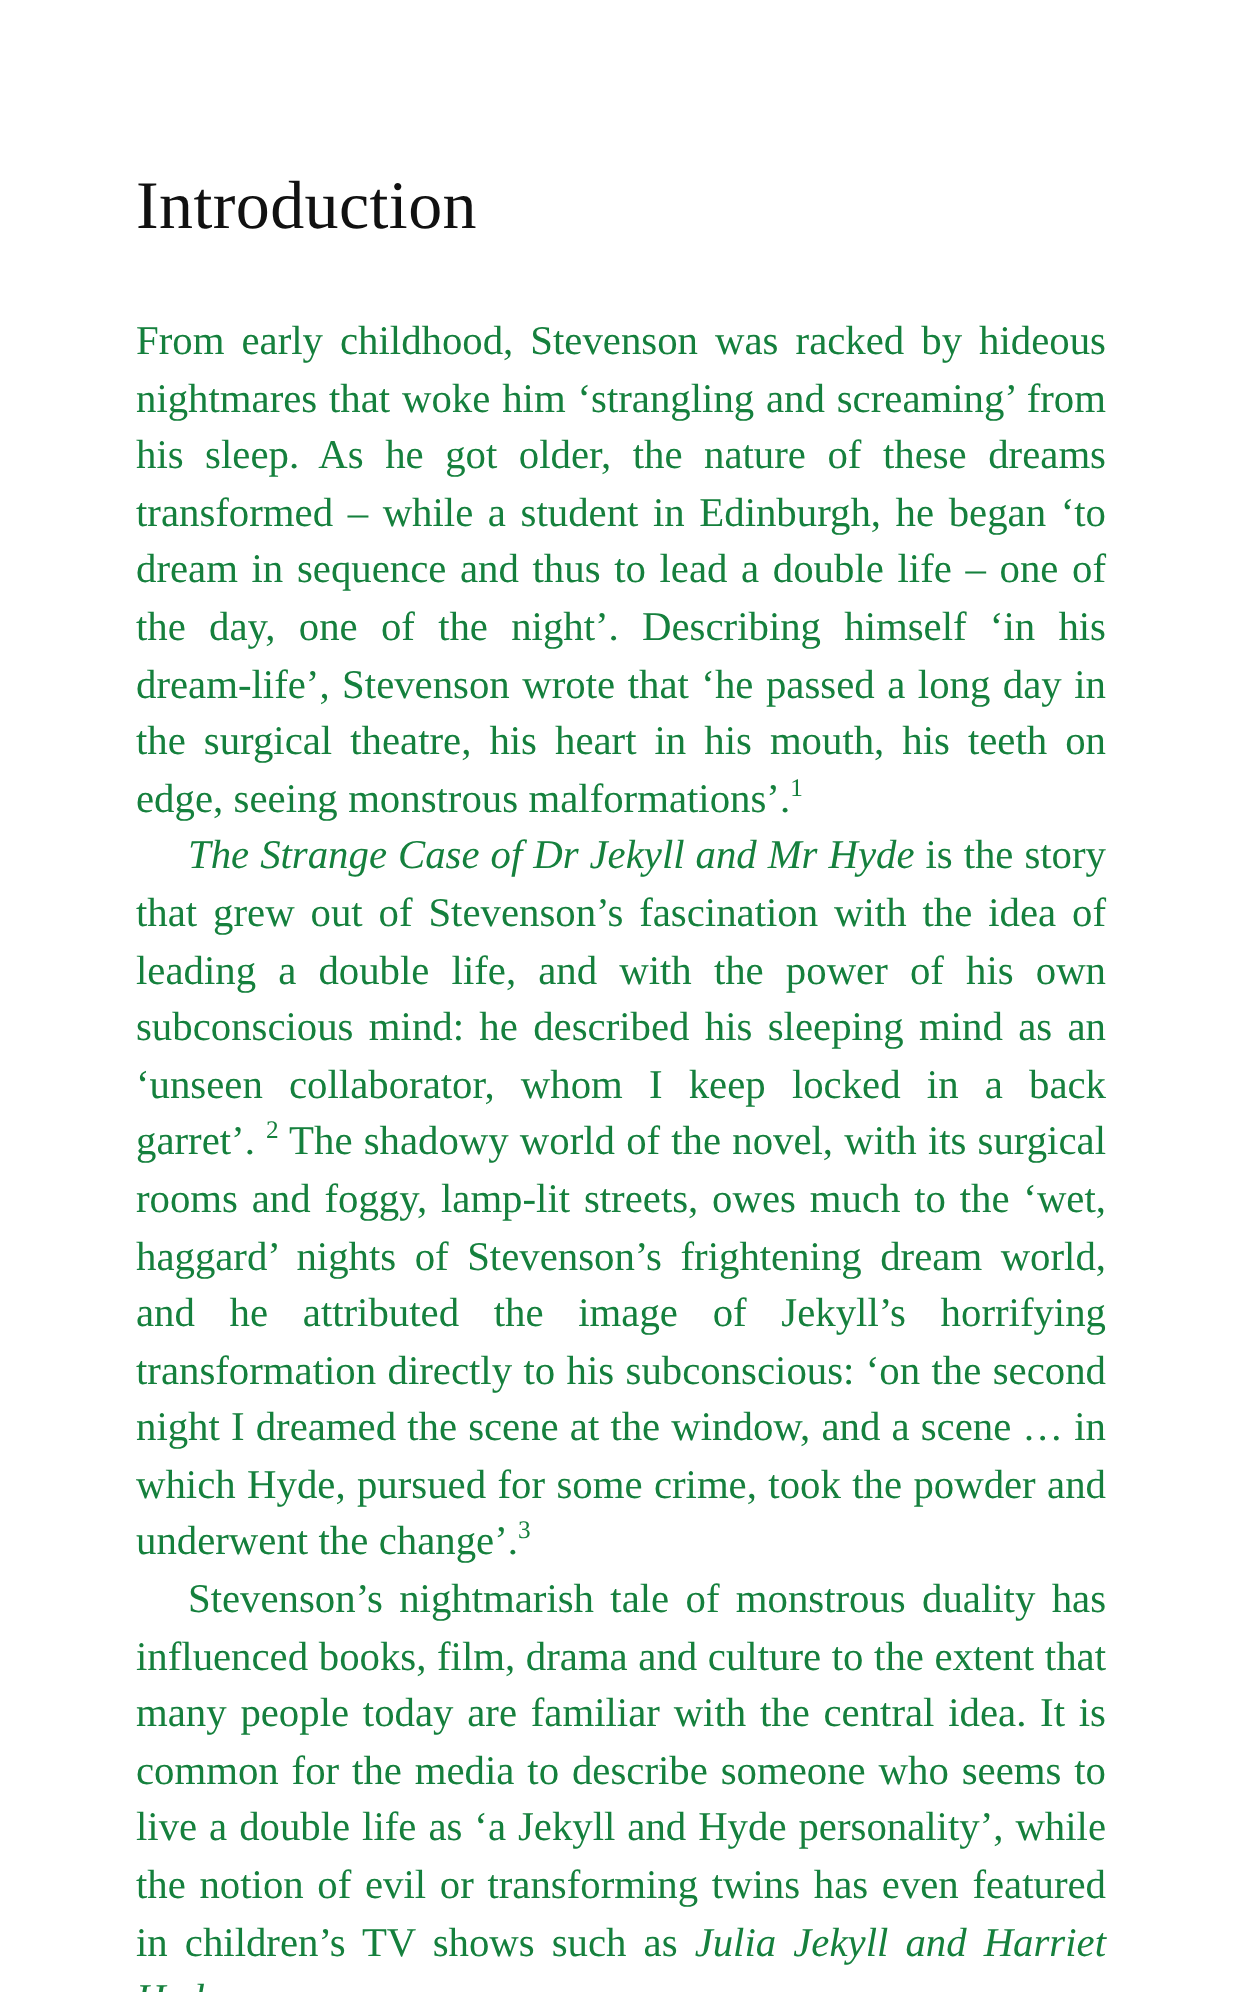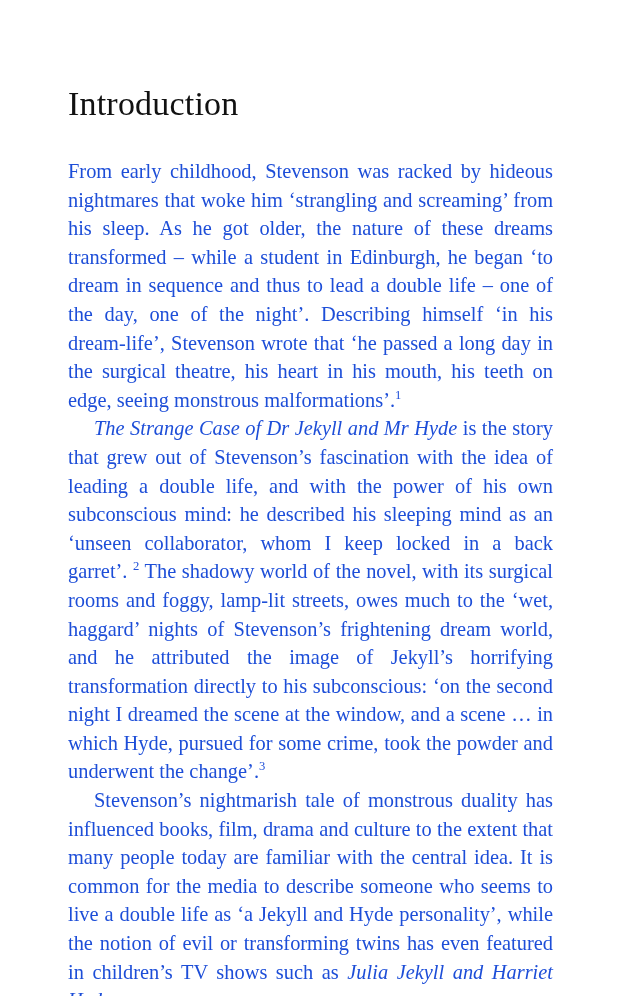--- a/index.html
+++ b/index.html
@@ -40,21 +40,21 @@
     margin: 0 0 33px 0;
     color: #111111;
   }
 
   .body-par {
     font-size: 20.4px;
     line-height: 28.6px;
     text-align: justify;
     text-justify: inter-word;
     margin: 0;
-    color: #1d4ed8;
+    color: #15803d;
     hyphens: none;
     word-spacing: 0.1px;
   }
 
   .body-par + .body-par {
     text-indent: 26px;
   }
 
   .body-par i,
   .title-italic {

